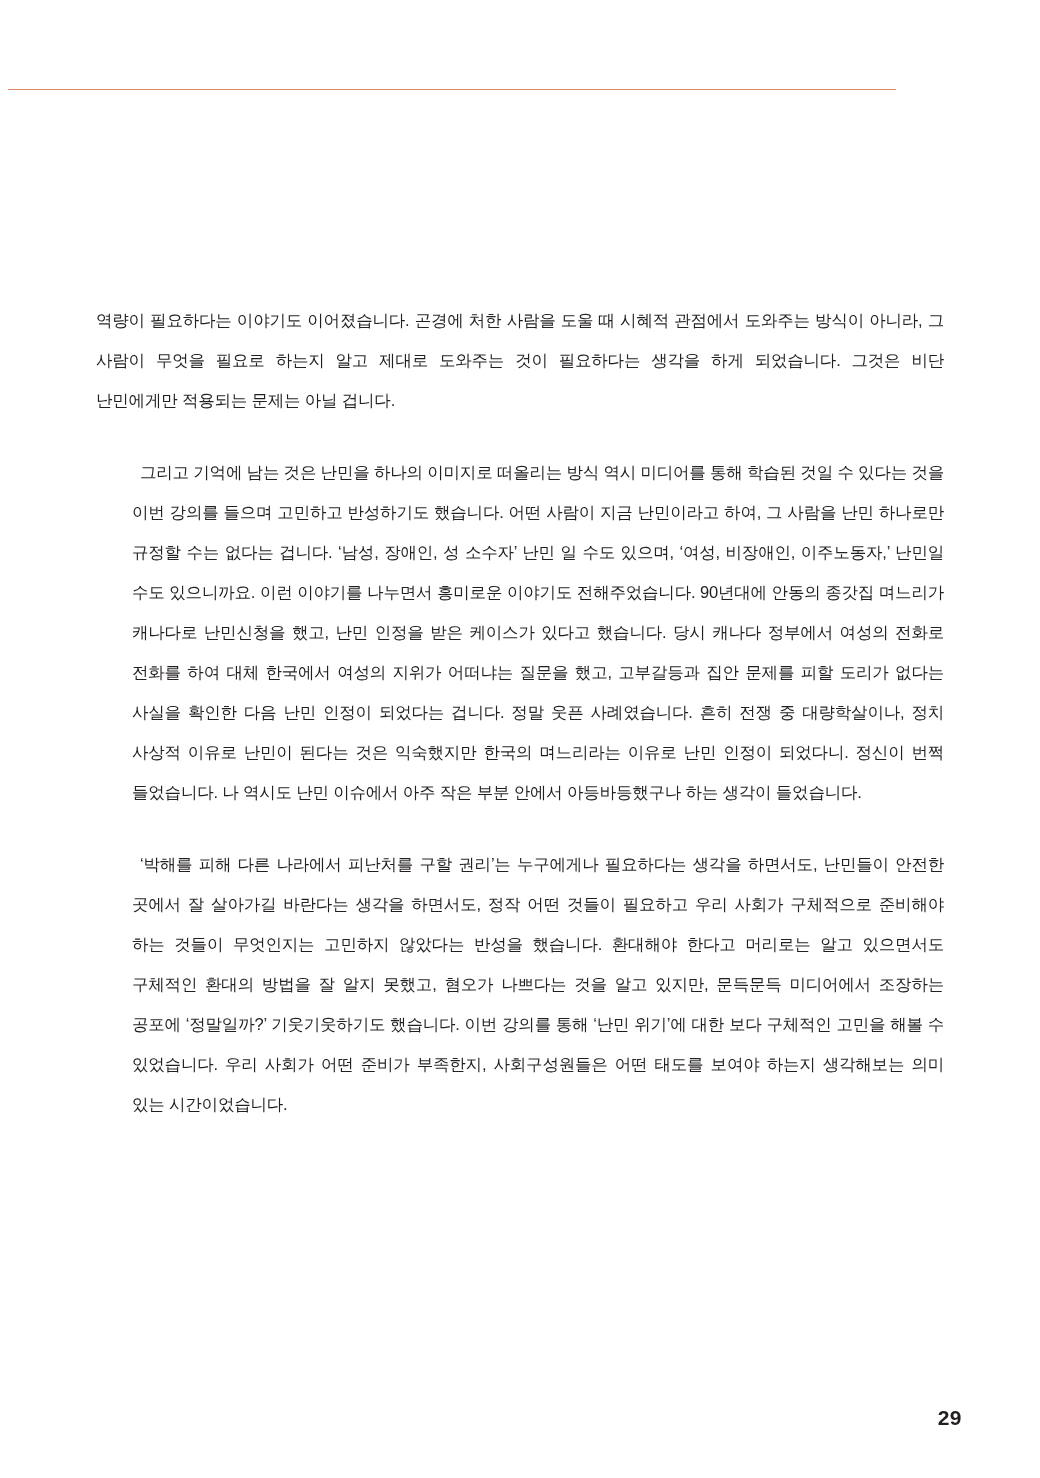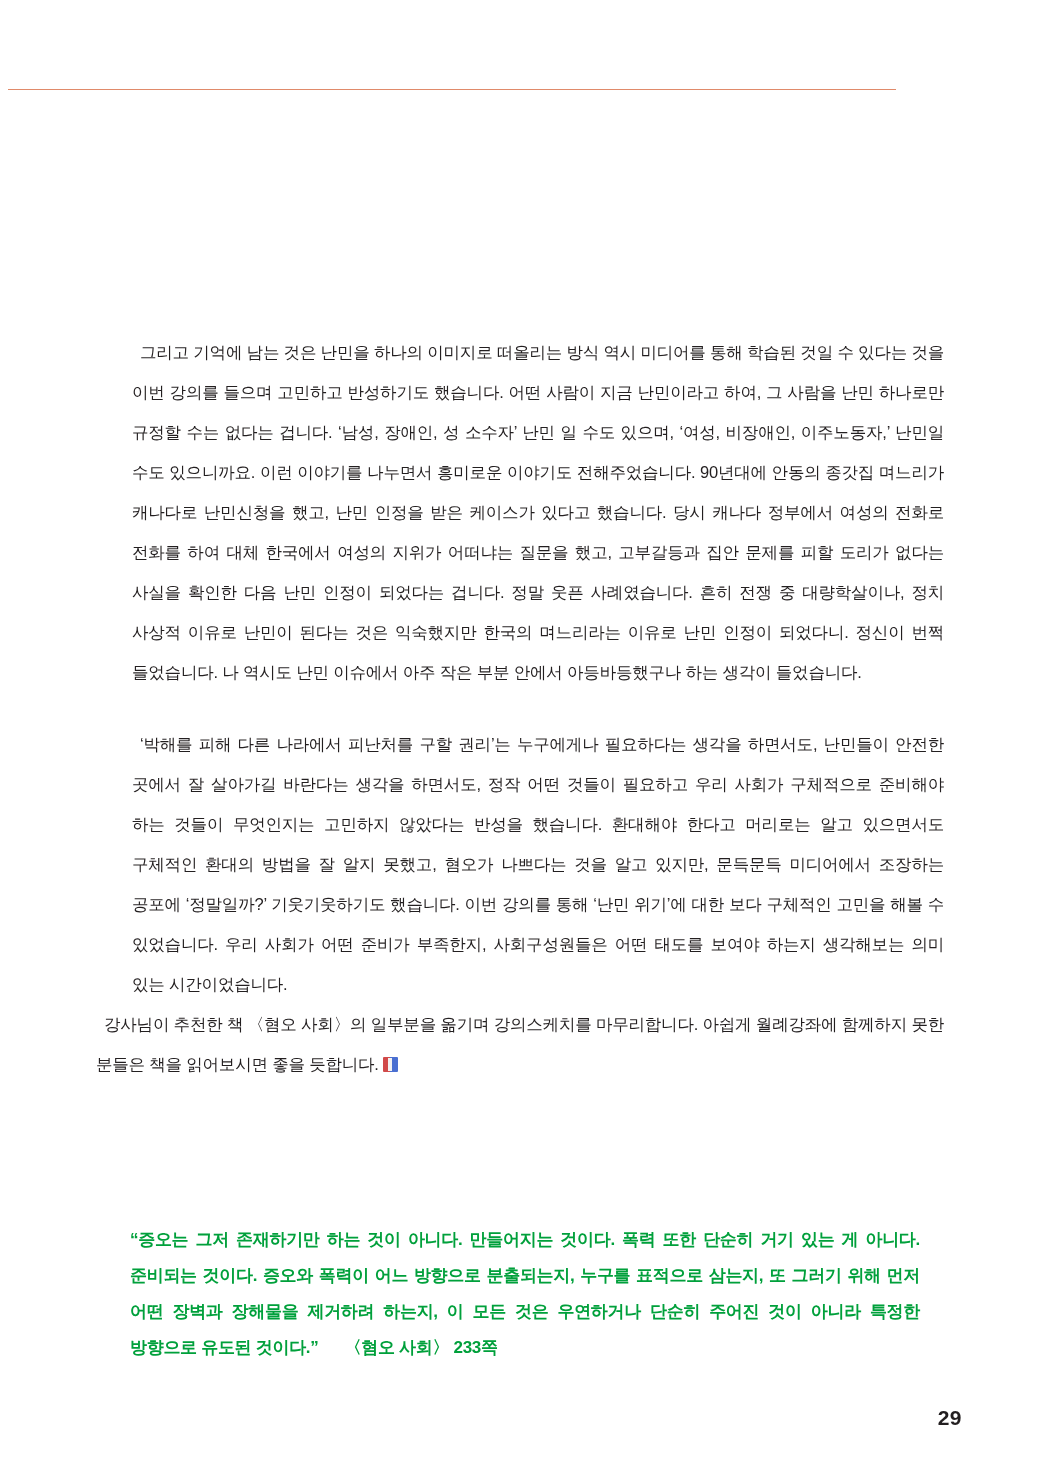--- a/index.html
+++ b/index.html
@@ -114,34 +114,29 @@
 </style>
 </head>
 <body>
 
 <div class="page">
 
   <div class="top-rule"></div>
 
   <div class="content">
 
+    <p class="body-par">역량이 필요하다는 이야기도 이어졌습니다. 곤경에 처한 사람을 도울 때 시혜적 관점에서 도와주는 방식이 아니라, 그 사람이 무엇을 필요로 하는지 알고 제대로 도와주는 것이 필요하다는 생각을 하게 되었습니다. 그것은 비단 난민에게만 적용되는 문제는 아닐 겁니다.</p>
 
     <p class="body-par gap-before">
       <span class="indent"></span><span>그리고 기억에 남는 것은 난민을 하나의 이미지로 떠올리는 방식 역시 미디어를 통해 학습된 것일 수 있다는 것을 이번 강의를 들으며 고민하고 반성하기도 했습니다. 어떤 사람이 지금 난민이라고 하여, 그 사람을 난민 하나로만 규정할 수는 없다는 겁니다. ‘남성, 장애인, 성 소수자’ 난민 일 수도 있으며, ‘여성, 비장애인, 이주노동자,’ 난민일 수도 있으니까요. 이런 이야기를 나누면서 흥미로운 이야기도 전해주었습니다. 90년대에 안동의 종갓집 며느리가 캐나다로 난민신청을 했고, 난민 인정을 받은 케이스가 있다고 했습니다. 당시 캐나다 정부에서 여성의 전화로 전화를 하여 대체 한국에서 여성의 지위가 어떠냐는 질문을 했고, 고부갈등과 집안 문제를 피할 도리가 없다는 사실을 확인한 다음 난민 인정이 되었다는 겁니다. 정말 웃픈 사례였습니다. 흔히 전쟁 중 대량학살이나, 정치 사상적 이유로 난민이 된다는 것은 익숙했지만 한국의 며느리라는 이유로 난민 인정이 되었다니. 정신이 번쩍 들었습니다. 나 역시도  난민 이슈에서 아주 작은 부분 안에서 아등바등했구나 하는 생각이 들었습니다.</span>
     </p>
 
     <p class="body-par gap-before">
       <span class="indent"></span><span>‘박해를 피해 다른 나라에서 피난처를 구할 권리’는 누구에게나 필요하다는 생각을 하면서도, 난민들이 안전한 곳에서 잘 살아가길 바란다는 생각을 하면서도, 정작 어떤 것들이 필요하고 우리 사회가 구체적으로 준비해야 하는 것들이 무엇인지는 고민하지 않았다는 반성을 했습니다. 환대해야 한다고 머리로는 알고 있으면서도 구체적인 환대의 방법을 잘 알지 못했고, 혐오가 나쁘다는 것을 알고 있지만, 문득문득 미디어에서 조장하는 공포에 ‘정말일까?’ 기웃기웃하기도 했습니다. 이번 강의를 통해 ‘난민 위기’에 대한 보다 구체적인 고민을 해볼 수 있었습니다. 우리 사회가 어떤 준비가 부족한지, 사회구성원들은 어떤 태도를 보여야 하는지 생각해보는 의미 있는 시간이었습니다.</span>
     </p>
 
-    <p class="body-par tight-before">
-      <span class="indent"></span><span>강사님이 추천한 책 〈혐오 사회〉의 일부분을 옮기며 강의스케치를 마무리합니다. 아쉽게 월례강좌에 함께하지 못한 분들은 책을 읽어보시면 좋을 듯합니다.</span><span class="emoji-book"><span class="b1"></span><span class="b2"></span><span class="b3"></span></span>
-    </p>
 
   </div>
 
-  <div class="quote-block">
-    <p><span>“증오는 그저 존재하기만 하는 것이 아니다. 만들어지는 것이다. 폭력 또한 단순히 거기 있는 게 아니다. 준비되는 것이다. 증오와 폭력이 어느 방향으로 분출되는지, 누구를 표적으로 삼는지, 또 그러기 위해 먼저 어떤 장벽과 장해물을 제거하려 하는지, 이 모든 것은 우연하거나 단순히 주어진 것이 아니라 특정한 방향으로 유도된 것이다.”</span><span class="quote-source">〈혐오 사회〉 233쪽</span></p>
-  </div>
 
   <div class="page-number">29</div>
 
 </div>
 
 </body></html>

